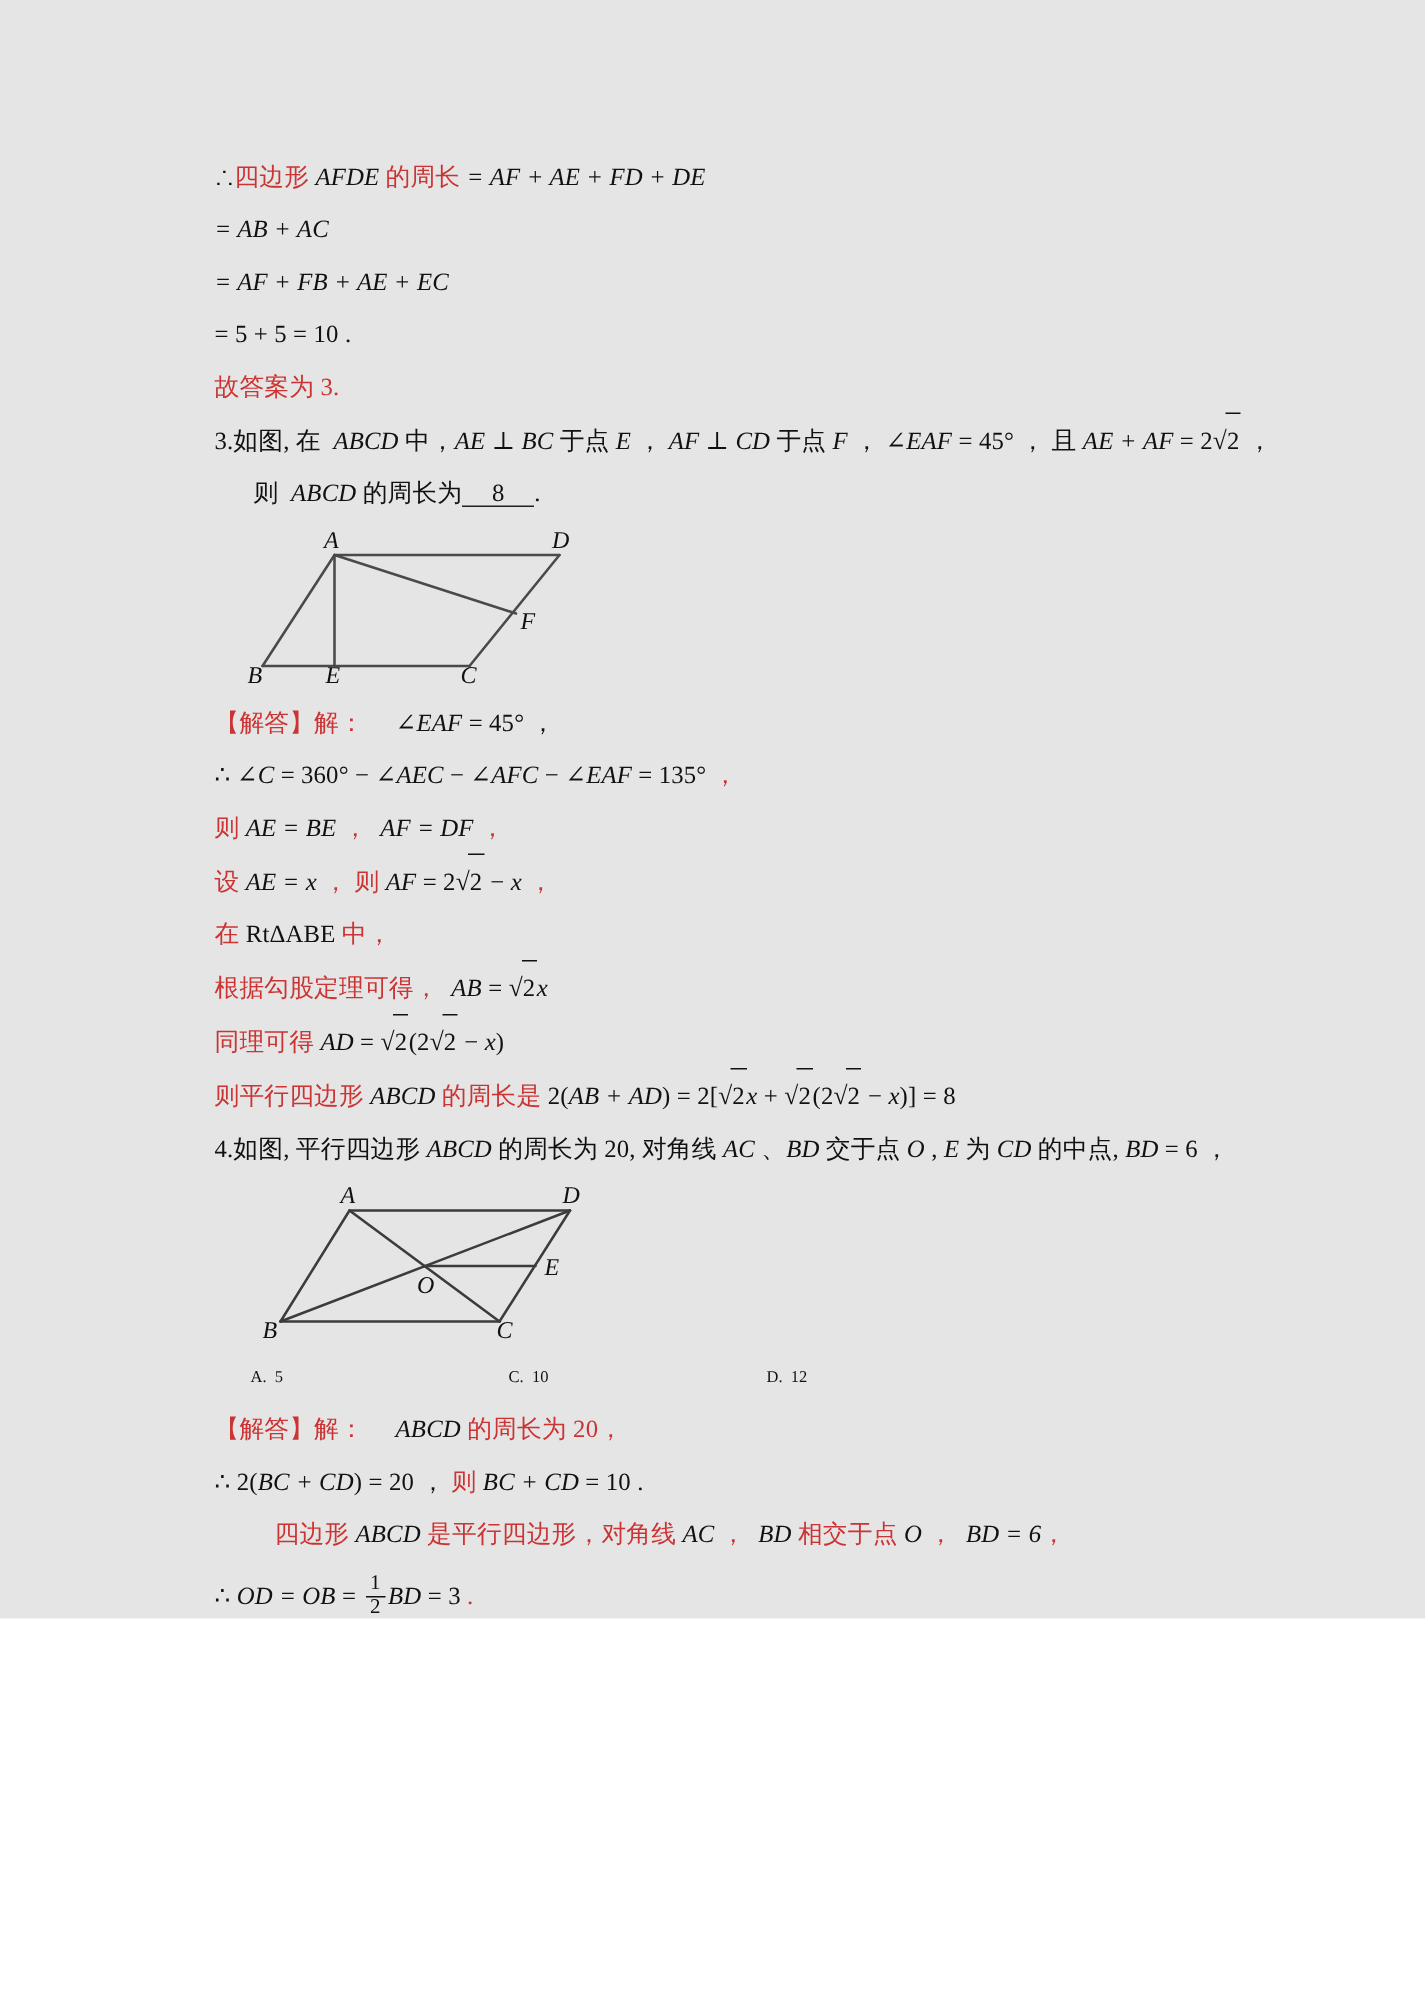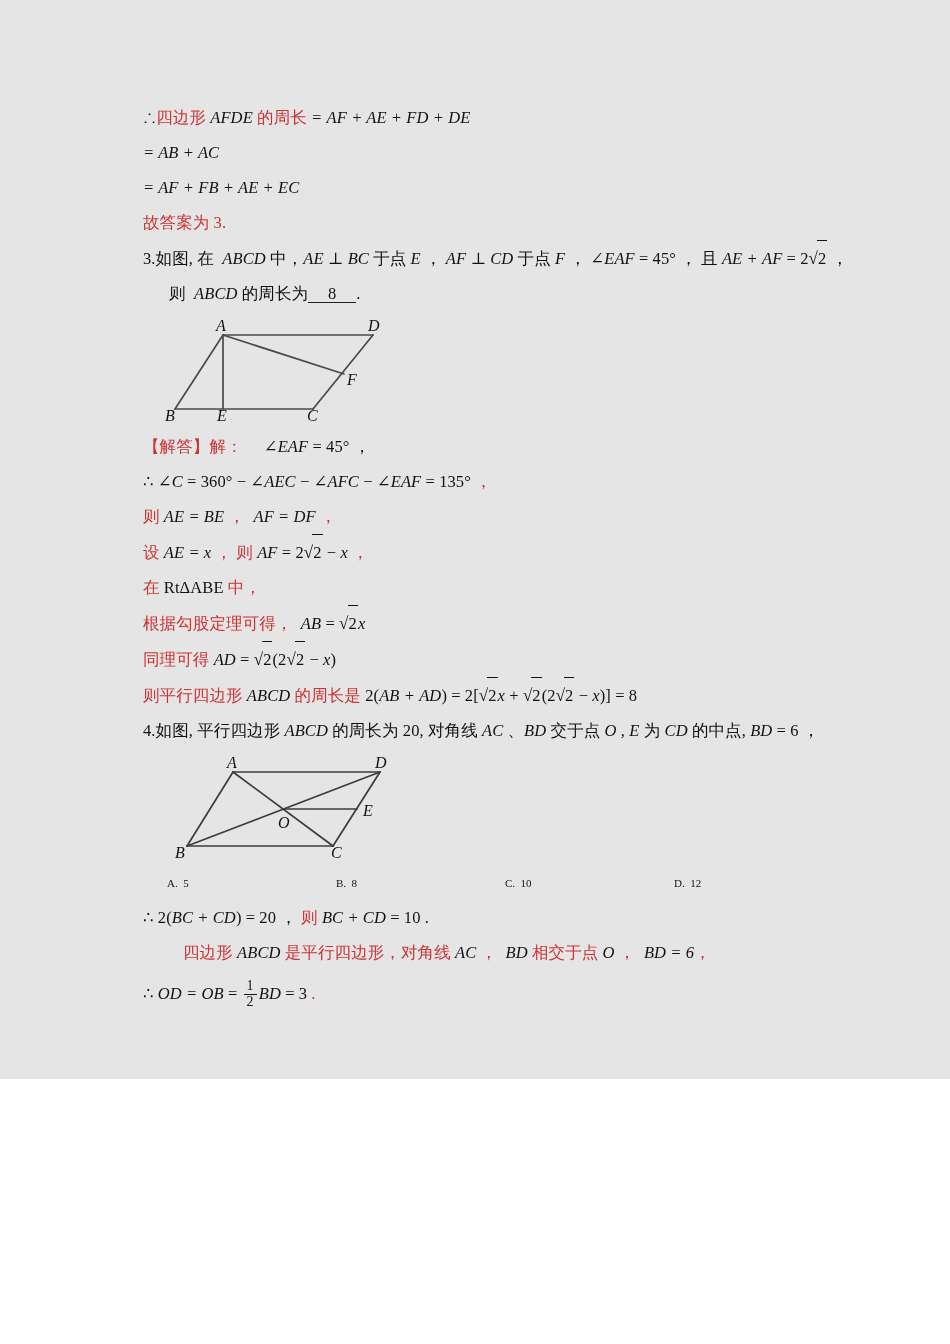--- a/index.html
+++ b/index.html
@@ -105,20 +105,21 @@
 <body>
 
 <div class="page">
   <div class="content">
 
     <div class="line">
       <span class="black mn">∴</span><span class="red cjk">四边形</span><span class="black mi"> AFDE </span><span class="red cjk">的周长</span><span class="black mi"> = AF + AE + FD + DE</span>
     </div>
     <div class="line black mi">= AB + AC</div>
     <div class="line black mi">= AF + FB + AE + EC</div>
+    <div class="line black mn">= 5 + 5 = 10 .</div>
     <div class="line red cjk">故答案为 3.</div>
 
     <div class="line">
       <span class="black mn">3.</span><span class="black cjk">如图, 在</span><span class="black mi">&nbsp;&nbsp;ABCD</span><span class="black cjk">&nbsp;中，</span><span class="black mi">AE&nbsp;⊥&nbsp;BC</span><span class="black cjk">&nbsp;于点&nbsp;</span><span class="black mi">E</span><span class="black mn">&nbsp;，&nbsp;</span><span class="black mi">AF&nbsp;⊥&nbsp;CD</span><span class="black cjk">&nbsp;于点&nbsp;</span><span class="black mi">F</span><span class="black mn">&nbsp;，&nbsp;</span><span class="black mi">∠EAF</span><span class="black mn">&nbsp;=&nbsp;45°&nbsp;，</span><span class="black cjk">&nbsp;且&nbsp;</span><span class="black mi">AE&nbsp;+&nbsp;AF&nbsp;</span><span class="black mn">=&nbsp;2</span><span class="sqrt black"><span class="radical">√</span><span class="rad-body mn">2</span></span><span class="black mn">&nbsp;，</span>
     </div>
     <div class="line indent1">
       <span class="black cjk">则</span><span class="black mi">&nbsp;&nbsp;ABCD</span><span class="black cjk">&nbsp;的周长为</span><span class="blank black mn">8</span><span class="black mn">.</span>
     </div>
 
     <div class="figure" style="width:260px;height:108px;margin:6px 0 4px 18px;">
@@ -190,25 +191,27 @@
       <span class="fig-label" style="left:52px;top:0px;">A</span>
       <span class="fig-label" style="left:200px;top:0px;">D</span>
       <span class="fig-label" style="left:0px;top:90px;">B</span>
       <span class="fig-label" style="left:103px;top:60px;">O</span>
       <span class="fig-label" style="left:188px;top:48px;">E</span>
       <span class="fig-label" style="left:156px;top:90px;">C</span>
     </div>
 
     <div class="options">
       <span class="opt black mn"><span>A.</span>&nbsp;&nbsp;<span>5</span></span>
-      <span class="opt black mn"><span>B.</span>&nbsp;&nbsp;<span>8</span></span>
       <span class="opt black mn"><span>C.</span>&nbsp;&nbsp;<span>10</span></span>
       <span class="opt black mn"><span>D.</span>&nbsp;&nbsp;<span>12</span></span>
     </div>
 
+    <div class="line">
+      <span class="red cjk">【解答】</span><span class="red cjk">解：</span><span class="black mn">&nbsp;&nbsp;&nbsp;&nbsp;&nbsp;</span><span class="black mi">ABCD</span><span class="red cjk">&nbsp;的周长为 20，</span>
+    </div>
     <div class="line">
       <span class="black mn">∴&nbsp;2(</span><span class="black mi">BC&nbsp;+&nbsp;CD</span><span class="black mn">)&nbsp;=&nbsp;20&nbsp;</span><span class="black mn">，&nbsp;</span><span class="red cjk">则&nbsp;</span><span class="black mi">BC&nbsp;+&nbsp;CD&nbsp;</span><span class="black mn">=&nbsp;10&nbsp;.</span>
     </div>
     <div class="line indent2">
       <span class="red cjk">四边形&nbsp;</span><span class="black mi">ABCD</span><span class="red cjk">&nbsp;是平行四边形，对角线&nbsp;</span><span class="black mi">AC</span><span class="red cjk">&nbsp;，&nbsp;&nbsp;</span><span class="black mi">BD</span><span class="red cjk">&nbsp;相交于点&nbsp;</span><span class="black mi">O</span><span class="red cjk">&nbsp;，&nbsp;&nbsp;</span><span class="black mi">BD&nbsp;=&nbsp;6</span><span class="red cjk">，</span>
     </div>
     <div class="line" style="line-height:48px;">
       <span class="black mn">∴&nbsp;</span><span class="black mi">OD&nbsp;=&nbsp;OB&nbsp;</span><span class="black mn">=&nbsp;</span><span class="frac black">
           <span class="num mn">1</span>
           <span class="den mn">2</span>

